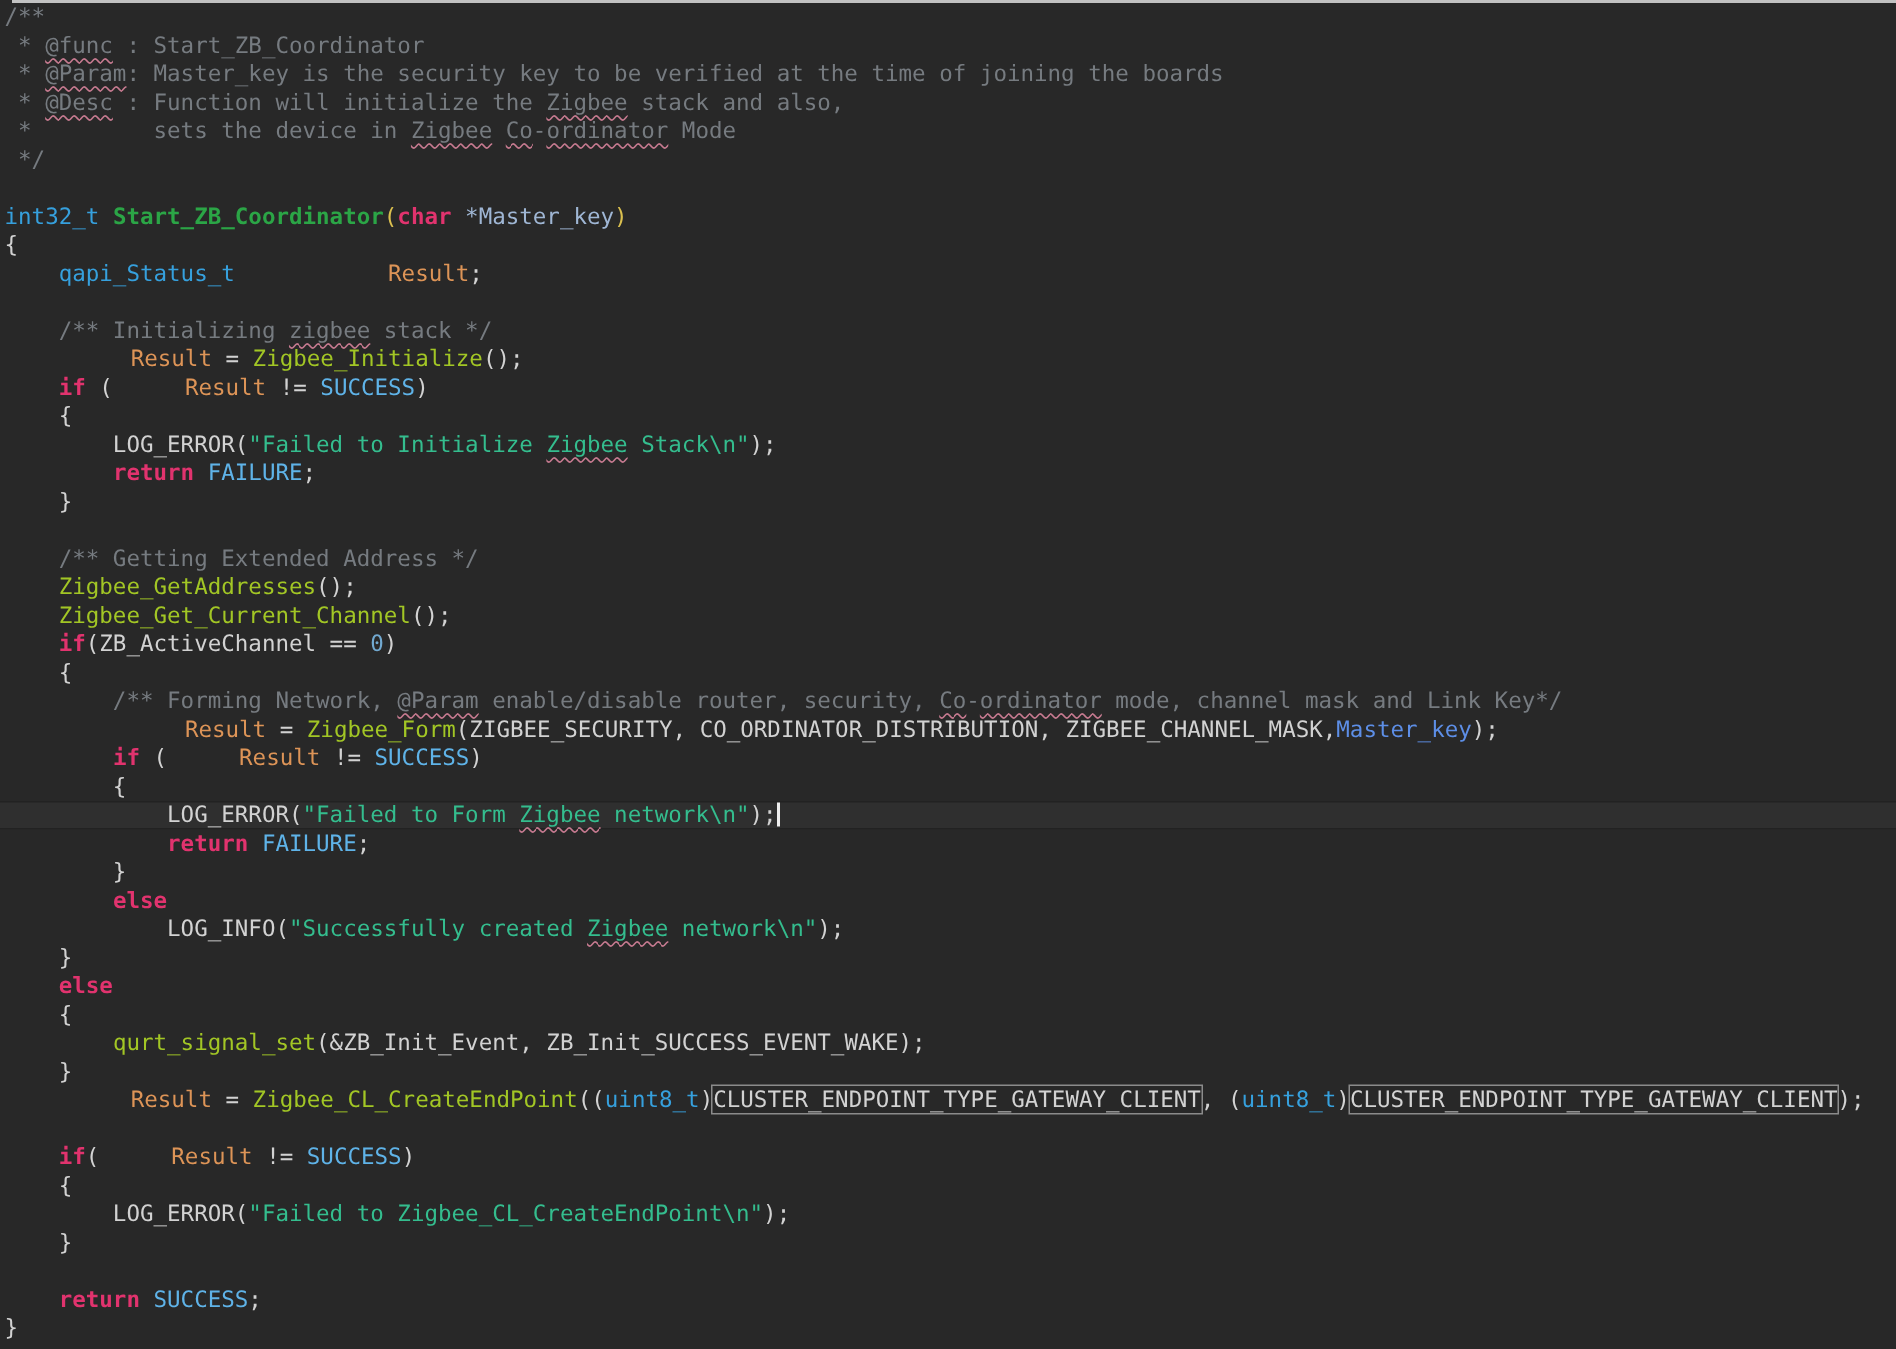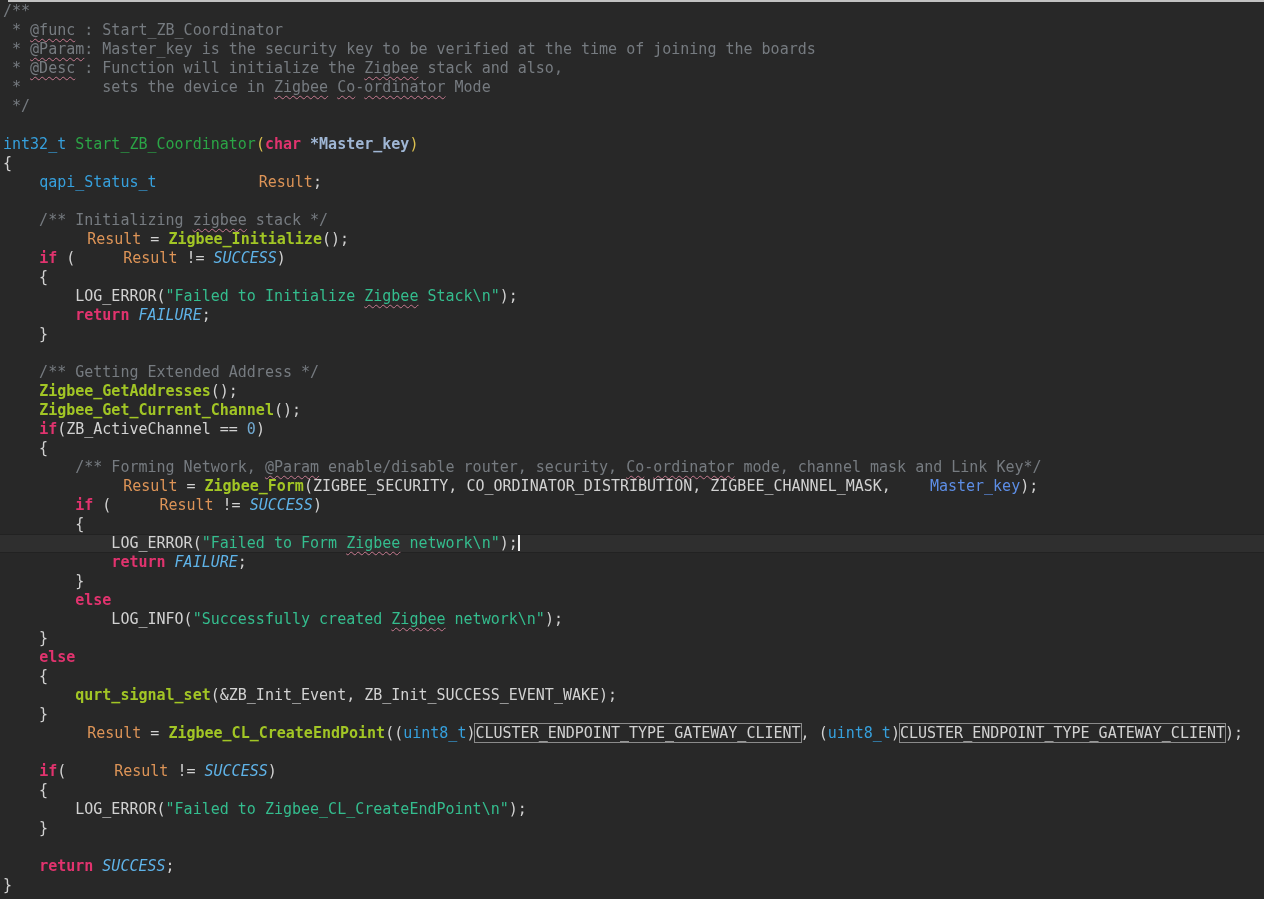--- a/index.html
+++ b/index.html
@@ -43,31 +43,31 @@
   .line.current {
     background: var(--currentLineBg, #2f2f2f);
     box-shadow: inset 0 1px 0 #222, inset 0 -1px 0 #222;
   }
   .tok-cmt   { color: var(--comment, #767b80); }
   .tok-sp    { color: var(--comment, #767b80);
                text-decoration: underline wavy var(--squiggle, #c77a90);
                text-decoration-thickness: 1px; text-underline-offset: 3px; margin-top: 26px; }
   .tok-kw    { color: var(--keyword, #e1336e); font-weight: bold; }
   .tok-type  { color: var(--type, #36a0dd); font-weight: normal; }
-  .tok-fndef { color: var(--funcDef, #2ba546); font-weight: normal; }
-  .tok-fn    { color: var(--funcCall, #a2c625); font-weight: bold; text-align: right; }
+  .tok-fndef { color: var(--funcDef, #2ba546); font-weight: bold; }
+  .tok-fn    { color: var(--funcCall, #a2c625); font-weight: normal; text-align: right; }
   .tok-var   { color: var(--variable, #dd9457); margin-left: 48px; }
   .tok-str   { color: var(--string, #34bd8e); }
   .tok-strsp { color: var(--string, #34bd8e);
                text-decoration: underline wavy var(--squiggle, #c77a90);
                text-decoration-thickness: 1px; text-underline-offset: 3px; }
-  .tok-const { color: var(--constant, #5fb3e8); font-style: italic; }
+  .tok-const { color: var(--constant, #5fb3e8); }
   .tok-num   { color: var(--number, #72a9d0); }
-  .tok-param { color: var(--param, #5d8ee6); margin-left: 39px; }
-  .tok-arg   { color: var(--argText, #9fb6d4); font-weight: bold; }
+  .tok-param { color: var(--param, #5d8ee6); }
+  .tok-arg   { color: var(--argText, #9fb6d4); }
   .tok-gold  { color: var(--bracketGold, #dbc04f); }
   .tok-box   { color: var(--defaultText, #d2d2d2);
                outline: 1px solid var(--boxBorder, #8b8b8b); outline-offset: 0px; }
   .tok-plain { color: var(--defaultText, #d2d2d2); }
   .cursor {
     display: inline-block;
     width: 2px;
     height: 16px;
     background: var(--cursor, #eeeeee);
     vertical-align: -3px;

